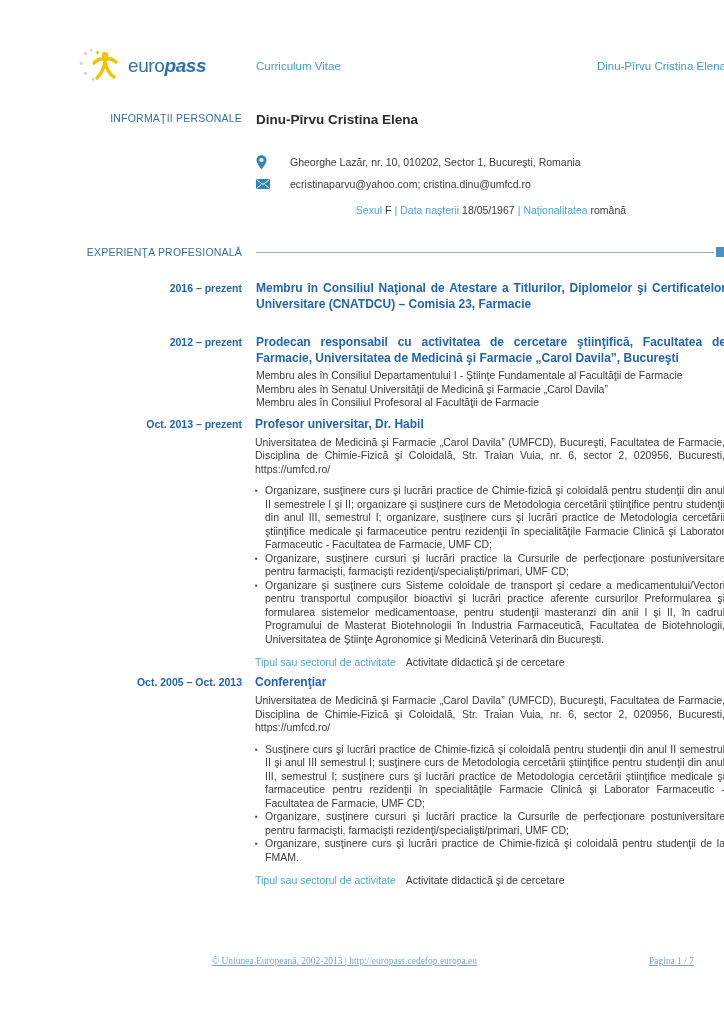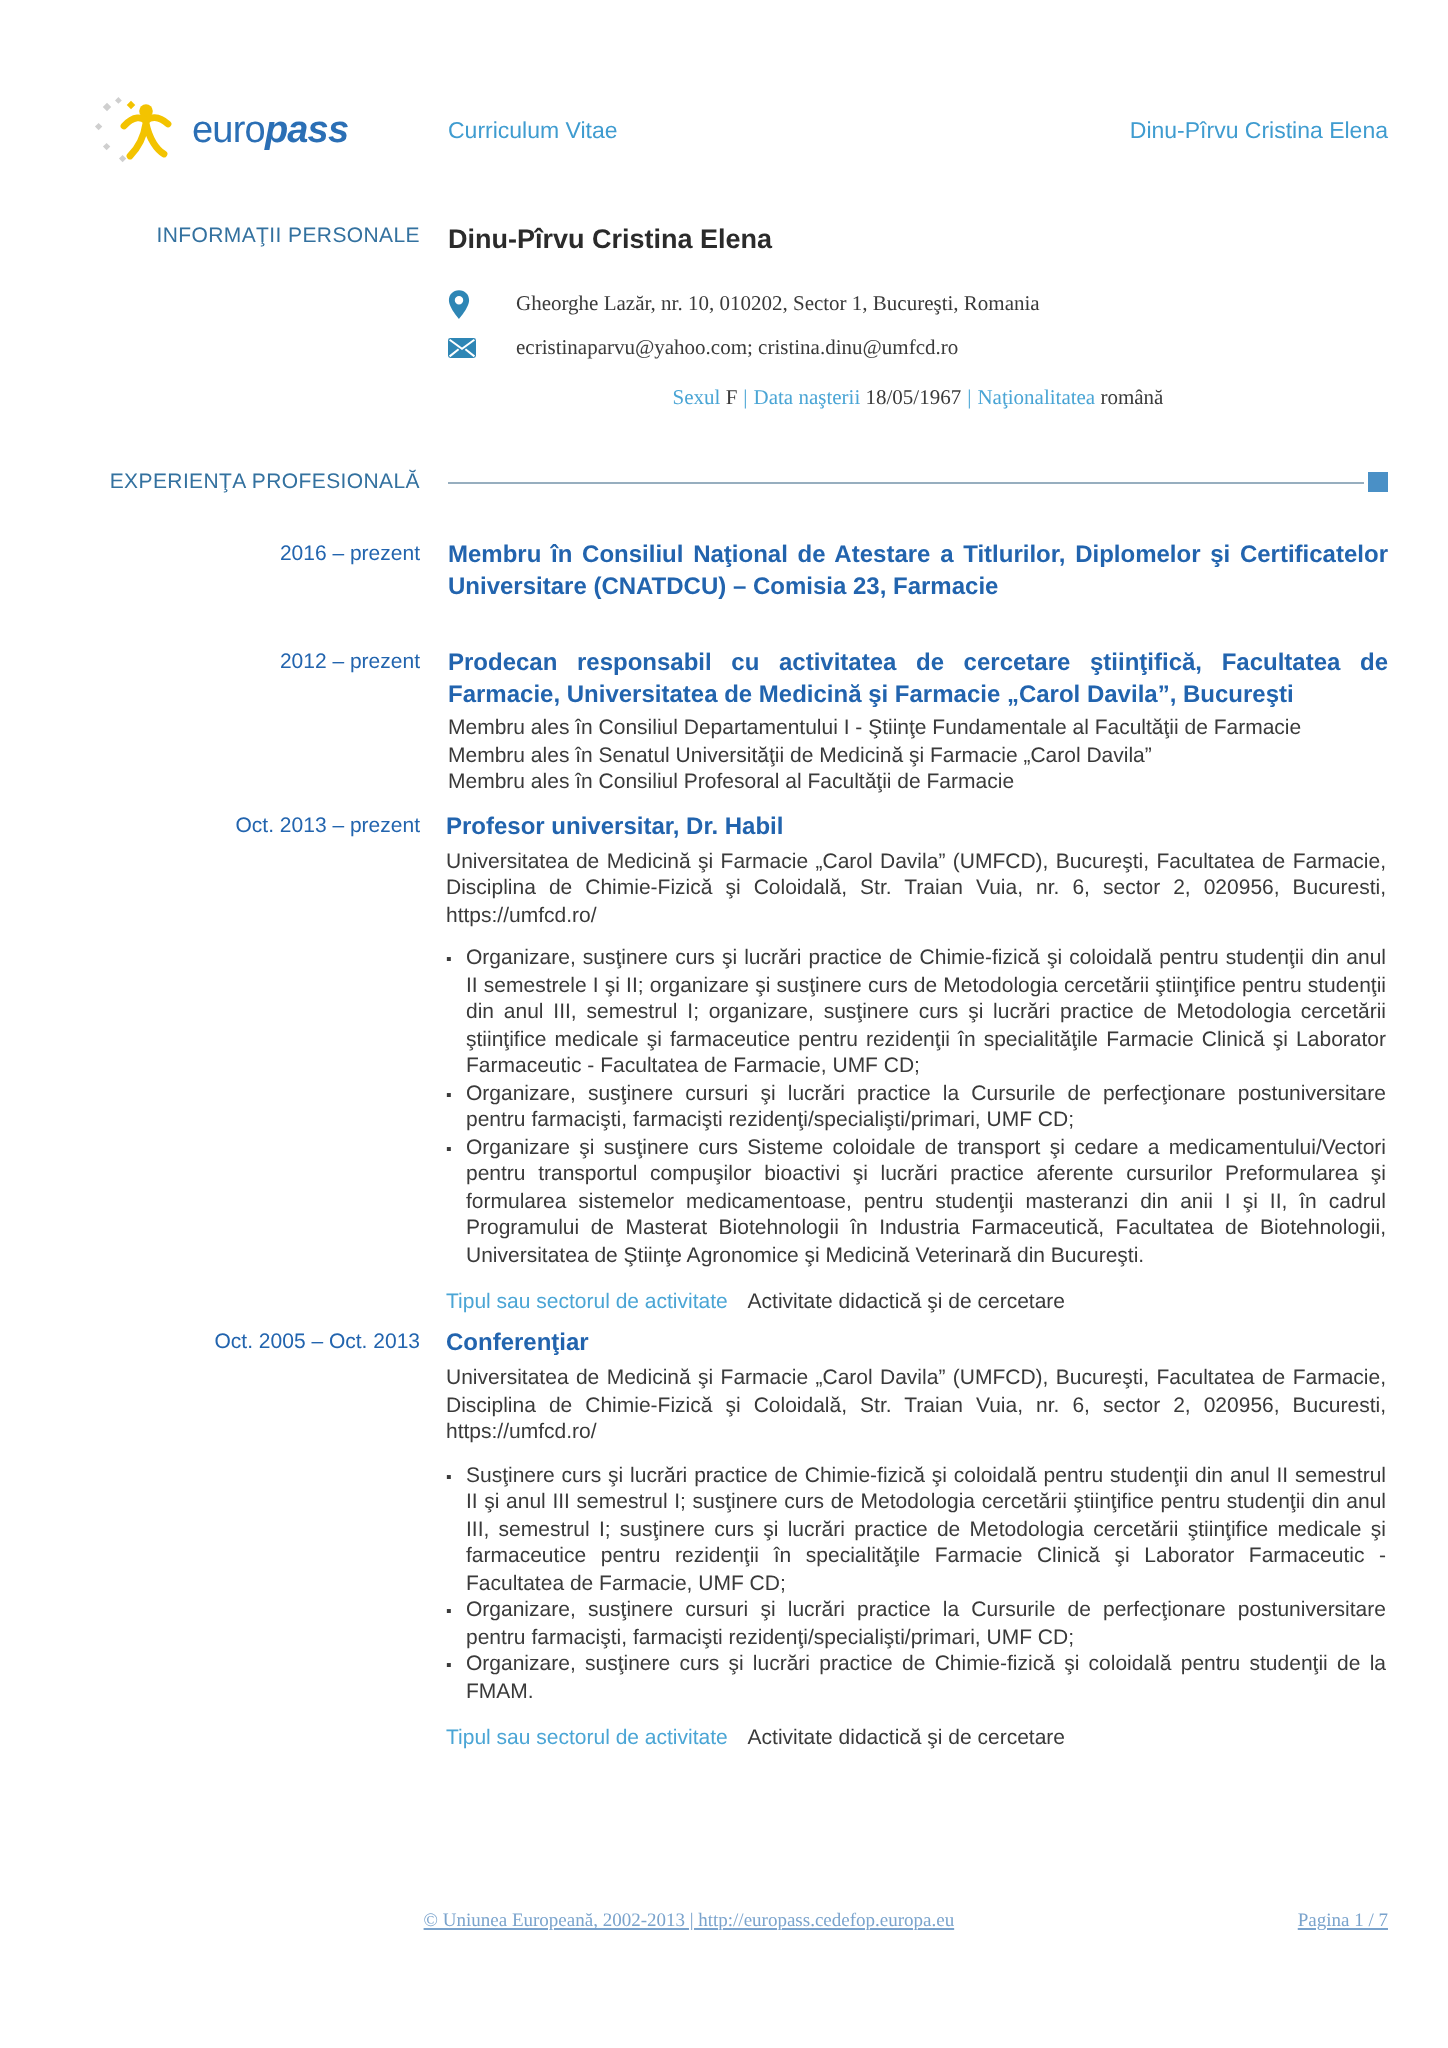--- a/index.html
+++ b/index.html
@@ -4,21 +4,21 @@
 <style>
   * { margin:0; padding:0; box-sizing:border-box; }
   html,body { width:724px; height:1024px; }
   body {
     font-family:"Liberation Sans", sans-serif;
     background:#ffffff;
     color:#3a3a3a;
     position:relative;
     overflow:hidden;
   }
-  .page { width:724px; height:856px; position:relative; }
+  .page { width:724px; height:856px; position:relative;padding-left:32px; }
 
   .row {
     display:grid;
     grid-template-columns:170px 470px;
     column-gap:14px;
     padding-left:40px;
     padding-right:30px;
   }
   .left-col { text-align:right; }
 
@@ -30,40 +30,40 @@
   .header-main { display:flex; justify-content:space-between; align-items:center; }
   .doc-type { color:#3f9cd0; font-size:11.5px; }
   .header-name { color:#3f9cd0; font-size:11.5px; }
 
   
   .section-label { color:#33719f; font-size:10.5px; letter-spacing:0.2px; }
 
   
   .personal-row { margin-top:28px; }
   .personal-name { font-size:13.5px; font-weight:bold; color:#2b2b2b; }
-  .contact-row { margin-top:14px;font-family:Liberation Serif, serif; }
+  .contact-row { margin-top:24px; }
   .contact-list { font-size:10.5px; }
   .contact-line { display:flex; align-items:center; min-height:22px; }
   .contact-line .icons { width:34px; display:flex; align-items:center; gap:3px; }
   .icon-svg { display:block; }
   .sexline { margin-top:9px; font-size:10.5px;text-align:center; }
   .lbl { color:#4aa5d5; }
   .val { color:#3a3a3a; }
   .sep { color:#4aa5d5; padding:0 3px; }
 
   
   .exp-header { margin-top:30px; align-items:center; }
   .rule-wrap { display:flex; align-items:center; }
   .rule { flex:1; height:1px; background:#97aebf; }
   .rule-square { width:10px; height:10px; background:#4a90c6; margin-left:2px; flex:none; }
 
   
   .entry { margin-top:22px; }
   .entry-tight { margin-top:6px;gap:13px; }
-  .date { color:#2264ae; font-weight:normal; font-size:10.5px; padding-top:2px; }
+  .date { color:#2264ae; font-weight:bold; font-size:10.5px; padding-top:2px; }
   .entry-title {
     color:#2264ae; font-weight:bold; font-size:12px; line-height:16px;
     text-align:justify;
   }
   .body-text { font-size:10.5px; line-height:13.5px; color:#3a3a3a; }
   .member-lines { margin-top:3px; }
   .member-lines div { line-height:13.5px; }
   .employer { margin-top:4px; text-align:justify; }
   ul.bullets { list-style:none; margin-top:8px; }
   ul.bullets li {

